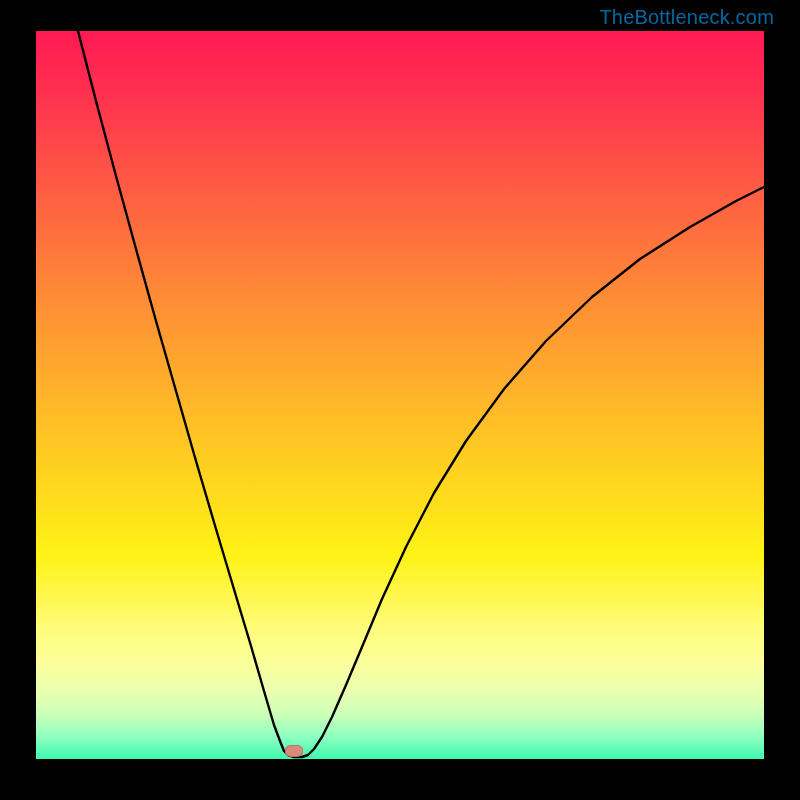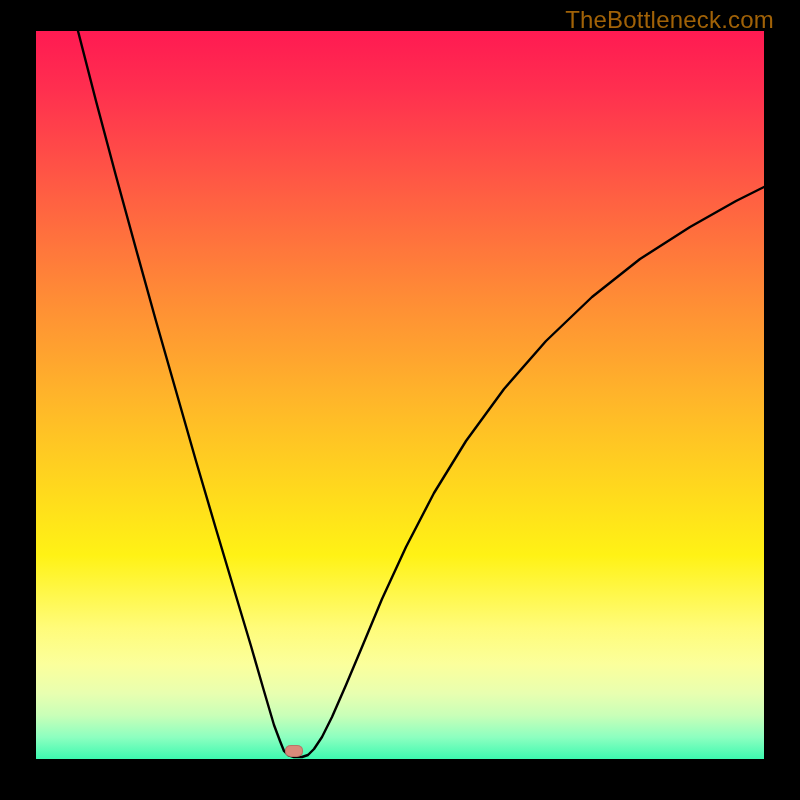--- a/index.html
+++ b/index.html
@@ -35,22 +35,22 @@
       #fbff9c 87%,
       #e8ffb0 91%,
       #c9ffb8 94%,
       #8dffc0 97%,
       #3df9b0 100%);
   }
   .watermark {
     position: absolute;
     top: 6px;
     right: 26px;
-    color: #a16207;
-    font-size: 24px;
+    color: #0369a1;
+    font-size: 20px;
     letter-spacing: 0.2px;
     font-weight: 500;
     margin-left: 40px;
   }
   .marker {
     position: absolute;
     width: 18px;
     height: 12px;
     border-radius: 6px / 5px;
     background: #d98a7a;

